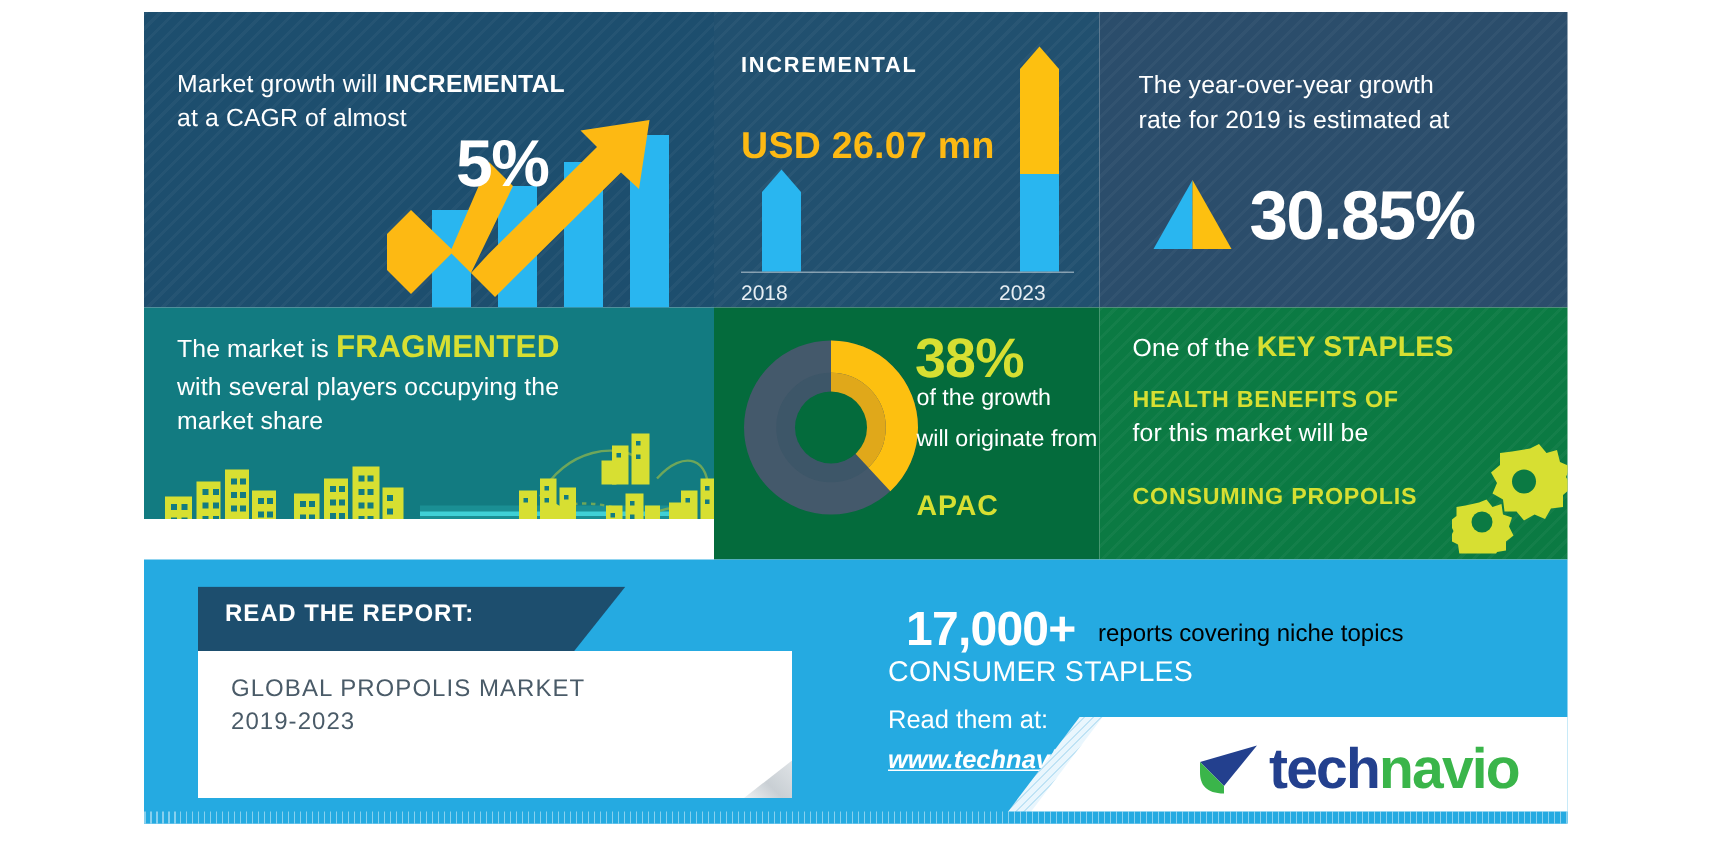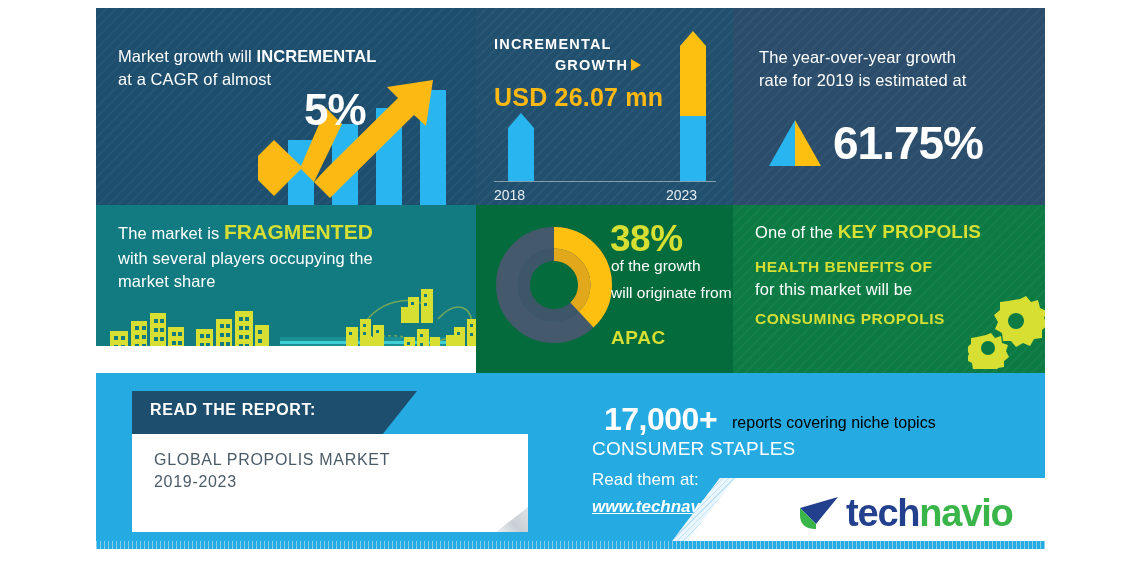--- a/index.html
+++ b/index.html
@@ -61,21 +61,21 @@
   
   #frag-text{left:22px;top:13px;width:340px;}
   
   #apac-38{left:134px;top:8px;font-size:37px;font-weight:700;color:#d7df32;letter-spacing:-.5px;}
   #apac-text{left:135px;top:48px;width:125px;font-size:15.5px;line-height:1.72;}
   #apac-word{left:135px;top:120px;font-size:19px;font-weight:700;color:#d7df32;letter-spacing:.6px;}
 
   
   #drv-text{left:22px;top:14px;width:262px;}
   #drv-b1{display:block;margin-top:11px;color:#d7df32;font-weight:700;font-size:15.5px;letter-spacing:.5px;}
-  #drv-b2{display:block;margin-top:8px;color:#d7df32;font-weight:700;font-size:15.5px;letter-spacing:.5px;}
+  #drv-b2{display:block;margin-top:21px;color:#d7df32;font-weight:700;font-size:15.5px;letter-spacing:.5px;}
 
   
   #tab{position:absolute;left:36px;top:18px;width:285px;height:43px;background:#1d4e6e;
        clip-path:polygon(0 0,100% 0,88% 100%,0 100%);}
   #tab-label{position:absolute;left:54px;top:28px;font-size:16px;font-weight:700;color:#fff;letter-spacing:.6px;}
   #tab-notch{position:absolute;left:36px;top:61px;width:18px;height:13px;background:#15405e;
        clip-path:polygon(0 0,100% 0,100% 100%);}
   #card{position:absolute;left:36px;top:61px;width:396px;height:98px;background:#fff;
        clip-path:polygon(0 0,100% 0,100% 77%,93% 100%,0 100%);}
   #card-corner{position:absolute;left:400px;top:134px;width:32px;height:25px;
@@ -123,21 +123,20 @@
       <span>at a CAGR of almost</span>
     </div>
     <div class="txt big-num" id="acc-5">5%</div>
   </div>
 
   <div class="panel" id="p-incremental">
     <div class="stripes"></div>
 
     <div class="txt" id="inc-label">
       <span>INCREMENTAL</span>
-      <span class="l2"><span>GROWTH</span><i class="tri-play"></i></span>
     </div>
 
     <div class="txt" id="inc-value">USD 26.07 mn</div>
 
     <svg width="230" height="160" style="position:absolute;left:18px;top:20px;">
       <polygon points="14,100 27,85 40,100 40,153 14,153" fill="#29b6f0"></polygon>
       <polygon points="186,18 199,3 212,18 212,88 186,88" fill="#fdc010"></polygon>
       <rect x="186" y="88" width="26" height="65" fill="#29b6f0"></rect>
     </svg>
 
@@ -152,21 +151,21 @@
     <div class="txt lead" id="yoy-text">
       <span>The year-over-year growth</span><br>
       <span>rate for 2019 is estimated at</span>
     </div>
 
     <svg width="62" height="50" style="position:absolute;left:34px;top:110px;">
       <polygon points="28,2 2,48 28,48" fill="#29b6f0"></polygon>
       <polygon points="28,2 54,48 28,48" fill="#fdc010"></polygon>
     </svg>
 
-    <div class="txt big-num" id="yoy-val">61.75%</div>
+    <div class="txt big-num" id="yoy-val">30.85%</div>
   </div>
 
   <div class="panel" id="p-fragmented">
     <div class="txt lead" id="frag-text">
       <span>The market is </span><span class="em-y" style="font-size:21px;">FRAGMENTED</span><br>
       <span>with several players occupying the</span><br>
       <span>market share</span>
     </div>
 
     <svg width="378" height="80" style="position:absolute;left:2px;top:88px;">
@@ -286,21 +285,21 @@
       <span>of the growth</span><br>
       <span>will originate from</span>
     </div>
     <div class="txt" id="apac-word">APAC</div>
   </div>
 
   <div class="panel" id="p-drivers">
     <div class="stripes"></div>
 
     <div class="txt lead" id="drv-text">
-      <span>One of the </span><span class="em-y" style="font-size:19px;">KEY PROPOLIS</span><br>
+      <span>One of the </span><span class="em-y" style="font-size:19px;">KEY STAPLES</span><br>
       <span id="drv-b1">HEALTH BENEFITS OF</span>
       <span>for this market will be</span>
       <span id="drv-b2">CONSUMING PROPOLIS</span>
     </div>
 
     <svg width="82" height="78" style="position:absolute;left:235px;top:86px;">
       <g fill="#d7df32">
         <path d="M52,8 l6,-3 5,6 7,-2 2,8 7,3 -3,7 4,7 -6,5 0,8 -8,1 -4,7 -7,-3 -7,4 -5,-6 -8,0 -1,-8 -7,-4 3,-7 -4,-7 6,-5 0,-8 8,-1z"></path>
         <circle cx="48" cy="30" r="8" fill="#0b7a43"></circle>
         <path d="M16,38 l5,-2 4,5 6,-2 1,7 6,2 -2,6 3,6 -5,4 0,6 -6,1 -3,6 -6,-2 -6,3 -4,-5 -6,0 -1,-7 -6,-3 3,-6 -3,-6 5,-4 0,-6 6,-1z" transform="translate(2,6)"></path>

